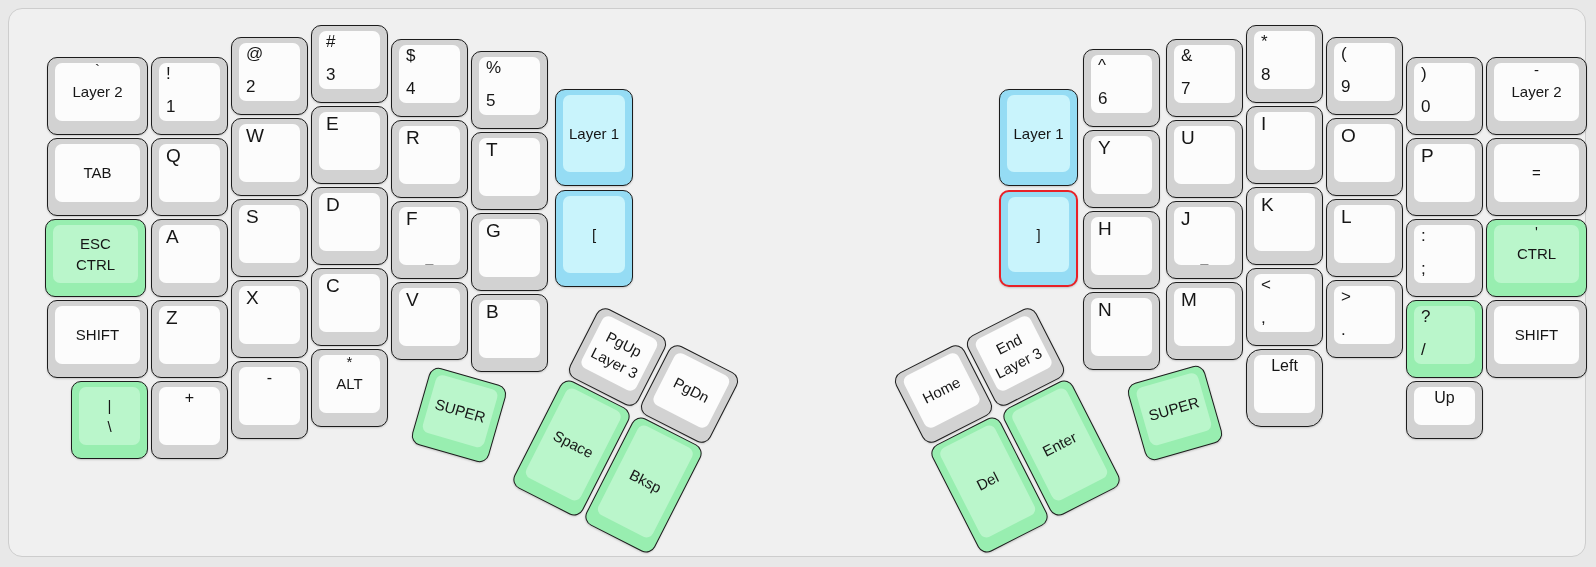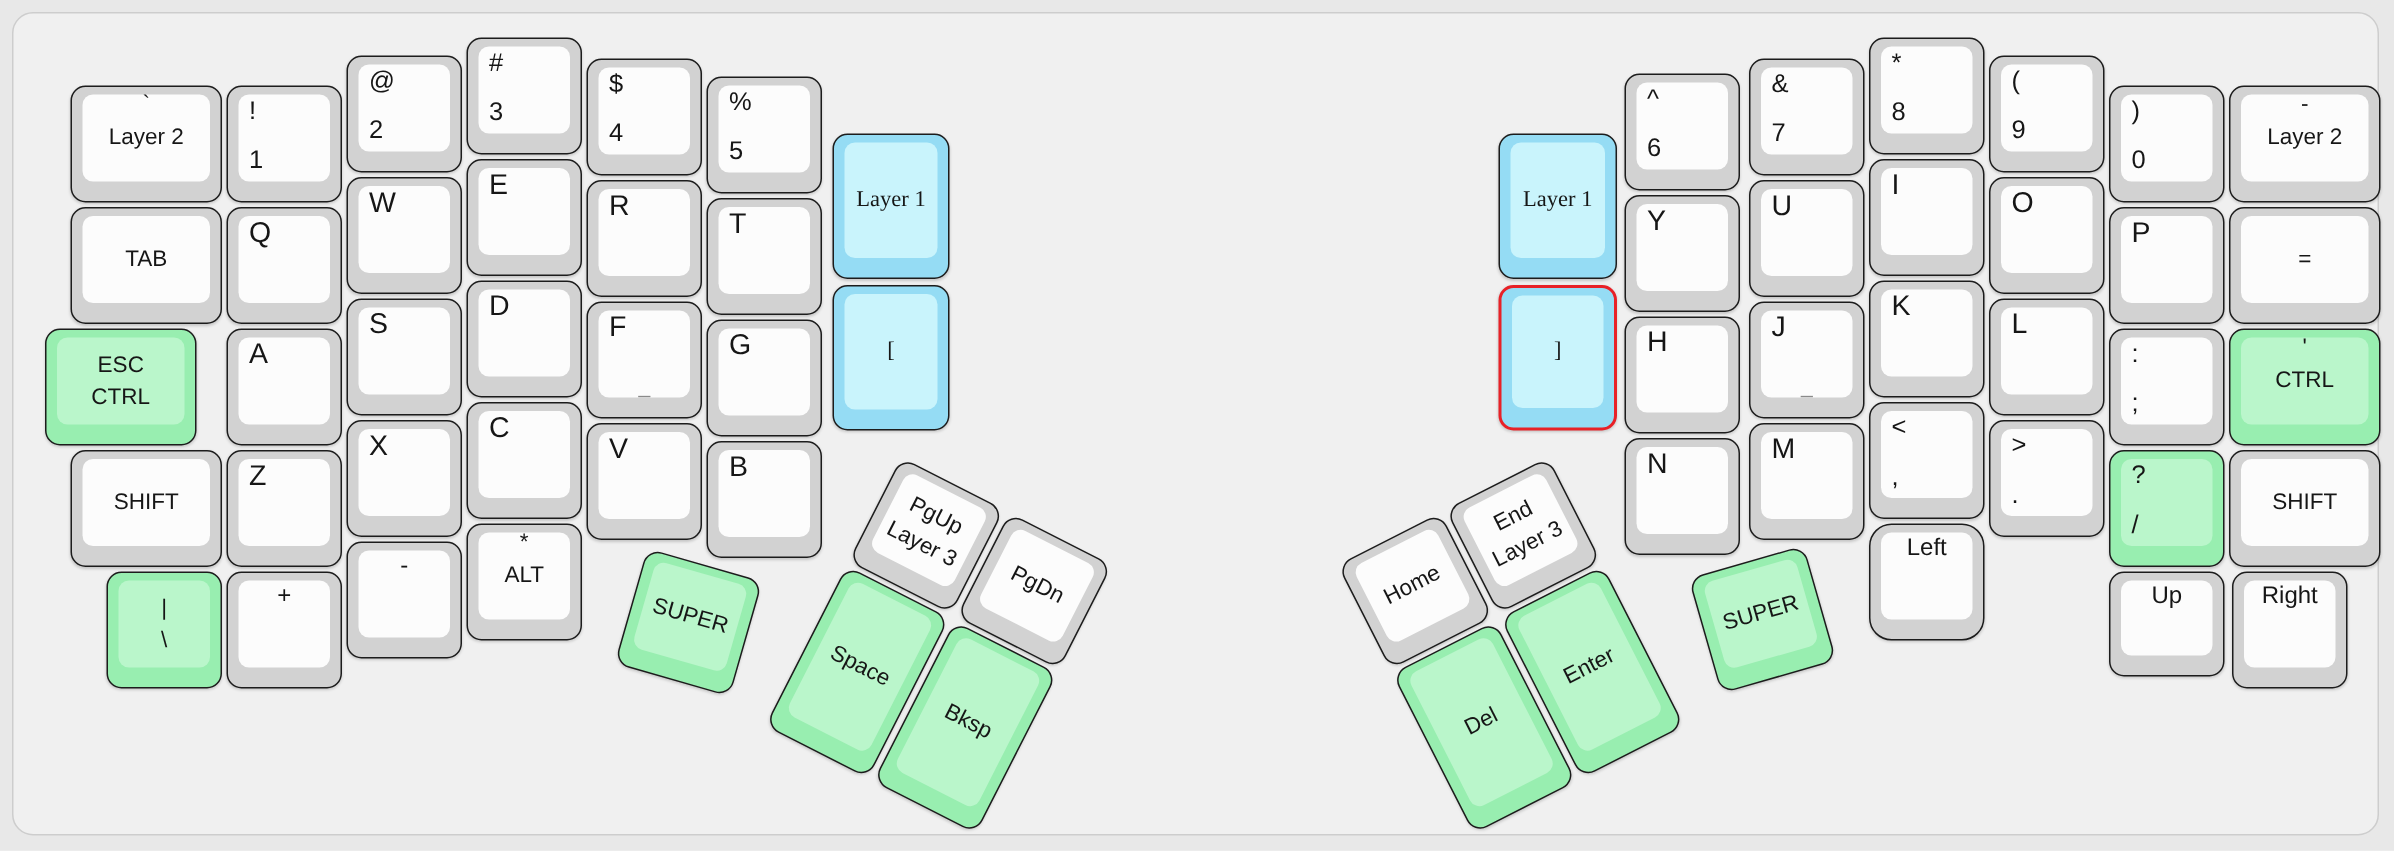--- a/index.html
+++ b/index.html
@@ -26,21 +26,21 @@
   .key.white{background:var(--white_outer,#d2d2d2);}
   .key.green{background:var(--green_outer,#98eeb0);}
   .key.blue {background:var(--blue_outer,#95dcf4);}
   .key.selected{border:2px solid var(--selected_border,#e82127);}
   .face{
     position:absolute;left:7px;right:7px;top:5px;bottom:13px;
     border-radius:7px;
   }
   .white .face{background:var(--white_face,#fcfcfc);}
   .green .face{background:var(--green_face,#baf6cb);}
-  .blue  .face{background:var(--blue_face,#c9f4fc);font-family:Liberation Serif, serif;}
+  .blue  .face{background:var(--blue_face,#c9f4fc);}
   .sym{position:absolute;top:1px;left:7px;font-size:17px;line-height:1.15;}
   .sym.big{font-size:19px;}
   .sub{position:absolute;bottom:4px;left:7px;font-size:17px;line-height:1.1;}
   .tlabel{position:absolute;top:-1px;left:0;right:0;text-align:center;font-size:15px;line-height:1.1;}
   .topc{position:absolute;top:2px;left:0;right:0;text-align:center;font-size:16px;line-height:1.15;}
   .cwrap{position:absolute;left:0;top:0;right:0;bottom:0;display:flex;flex-direction:column;align-items:center;justify-content:center;gap:1px;}
   .cline{font-size:15px;line-height:1.3;text-align:center;white-space:nowrap;}
   .homing{position:absolute;bottom:1px;left:0;right:0;text-align:center;font-size:14px;color:#8a8a8a;line-height:1;}
 </style>
 </head>
@@ -56,21 +56,21 @@
           </div>
         </div>
       </div>
       <div class="key white" style="left: 38px; top: 129px; width: 101px; height: 78px;">
         <div class="face">
           <div class="cwrap">
             <span class="cline">TAB</span>
           </div>
         </div>
       </div>
-      <div class="key green" style="left: 21px; top: 210px; width: 101px; height: 78px;">
+      <div class="key green" style="left: 36px; top: 210px; width: 101px; height: 78px;">
         <div class="face">
           <div class="cwrap">
             <span class="cline">ESC</span>
             <span class="cline">CTRL</span>
           </div>
         </div>
       </div>
       <div class="key white" style="left: 38px; top: 291px; width: 101px; height: 78px;">
         <div class="face">
           <div class="cwrap">
@@ -382,21 +382,21 @@
           <span class="sym">:</span>
           <span class="sub">;</span>
         </div>
       </div>
       <div class="key green" style="left: 1397px; top: 291px; width: 77px; height: 78px;">
         <div class="face">
           <span class="sym">?</span>
           <span class="sub">/</span>
         </div>
       </div>
-      <div class="key white" style="left: 1397px; top: 372px; width: 77px; height: 70px;">
+      <div class="key white" style="left: 1397px; top: 372px; width: 77px; height: 58px;">
         <div class="face">
           <span class="topc">Up</span>
         </div>
       </div>
       <div class="key white" style="left: 1477px; top: 48px; width: 101px; height: 78px;">
         <div class="face">
           <span class="tlabel">-</span>
           <div class="cwrap">
             <span class="cline">Layer 2</span>
           </div>
@@ -415,25 +415,20 @@
           <div class="cwrap">
             <span class="cline">CTRL</span>
           </div>
         </div>
       </div>
       <div class="key white" style="left: 1477px; top: 291px; width: 101px; height: 78px;">
         <div class="face">
           <div class="cwrap">
             <span class="cline">SHIFT</span>
           </div>
-        </div>
-      </div>
-      <div class="key white" style="left: 1479px; top: 372px; width: 77px; height: 78px;">
-        <div class="face">
-          <span class="topc">Right</span>
         </div>
       </div>
       <div class="key white" style="left: 896px; top: 346px; width: 77px; height: 78px; transform: rotate(-27deg);">
         <div class="face">
           <div class="cwrap">
             <span class="cline">Home</span>
           </div>
         </div>
       </div>
       <div class="key white" style="left: 968px; top: 309px; width: 77px; height: 78px; transform: rotate(-27deg);">

